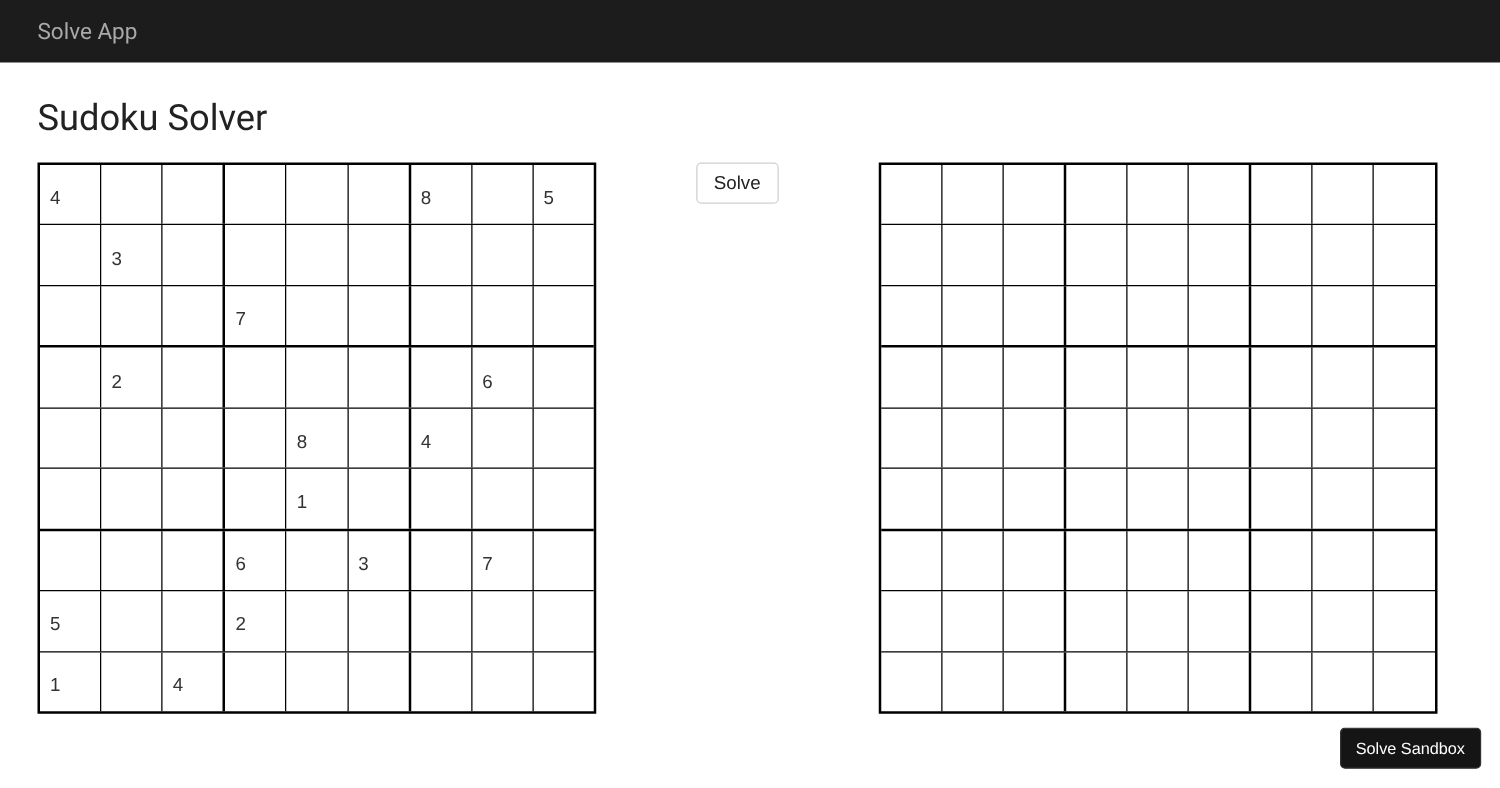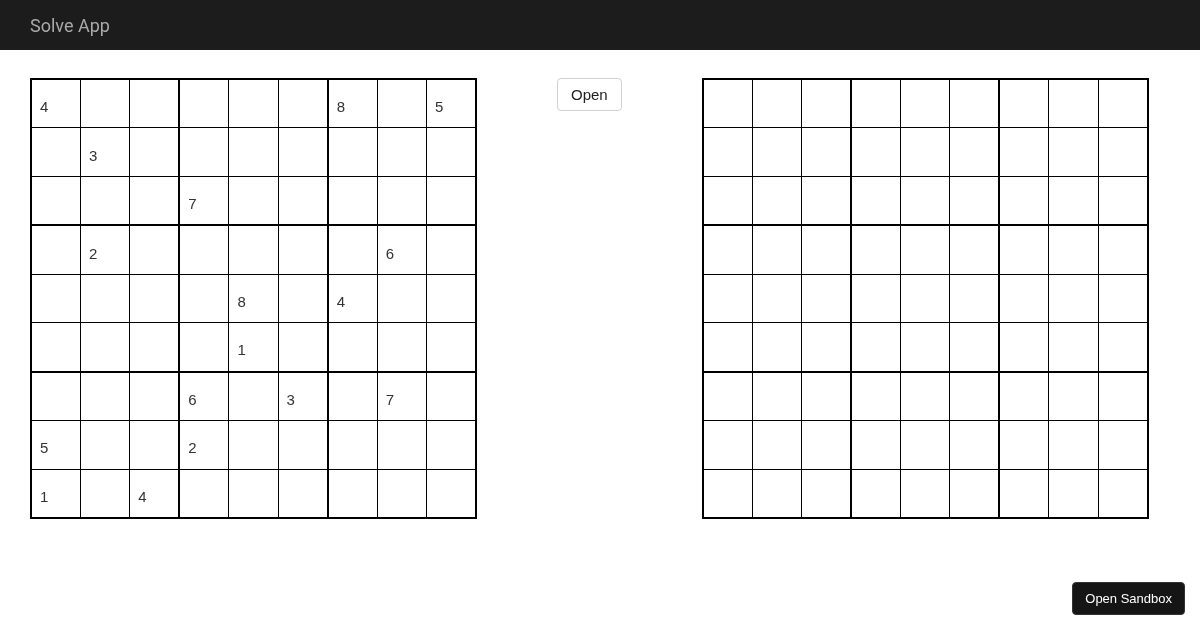--- a/index.html
+++ b/index.html
@@ -98,20 +98,21 @@
   }
 </style>
 </head>
 <body>
 
 <div class="header">
   <span>Solve App</span>
 </div>
 
 <div class="content">
+  <h1>Sudoku Solver</h1>
   <div class="row-flex">
     <div class="sudoku-grid" id="input-grid">
         <div class="srow">
           <div class="scell">
             <input type="text" value="4" style="">
           </div>
           <div class="scell">
             <input type="text" style="">
           </div>
           <div class="scell brk">
@@ -362,21 +363,21 @@
             <input type="text" style="">
           </div>
           <div class="scell">
             <input type="text" style="">
           </div>
           <div class="scell">
             <input type="text" style="">
           </div>
         </div>
       </div>
-    <button class="solve-btn">Open</button>
+    <button class="solve-btn">Solve</button>
     <div class="sudoku-grid" id="output-grid">
         <div class="srow">
           <div class="scell">
             <span></span>
           </div>
           <div class="scell">
             <span></span>
           </div>
           <div class="scell brk">
             <span></span>
@@ -629,13 +630,13 @@
             <span></span>
           </div>
           <div class="scell">
             <span></span>
           </div>
         </div>
       </div>
   </div>
 </div>
 
-<button class="sandbox-btn">Open Sandbox</button>
+<button class="sandbox-btn">Solve Sandbox</button>
 
 </body></html>

